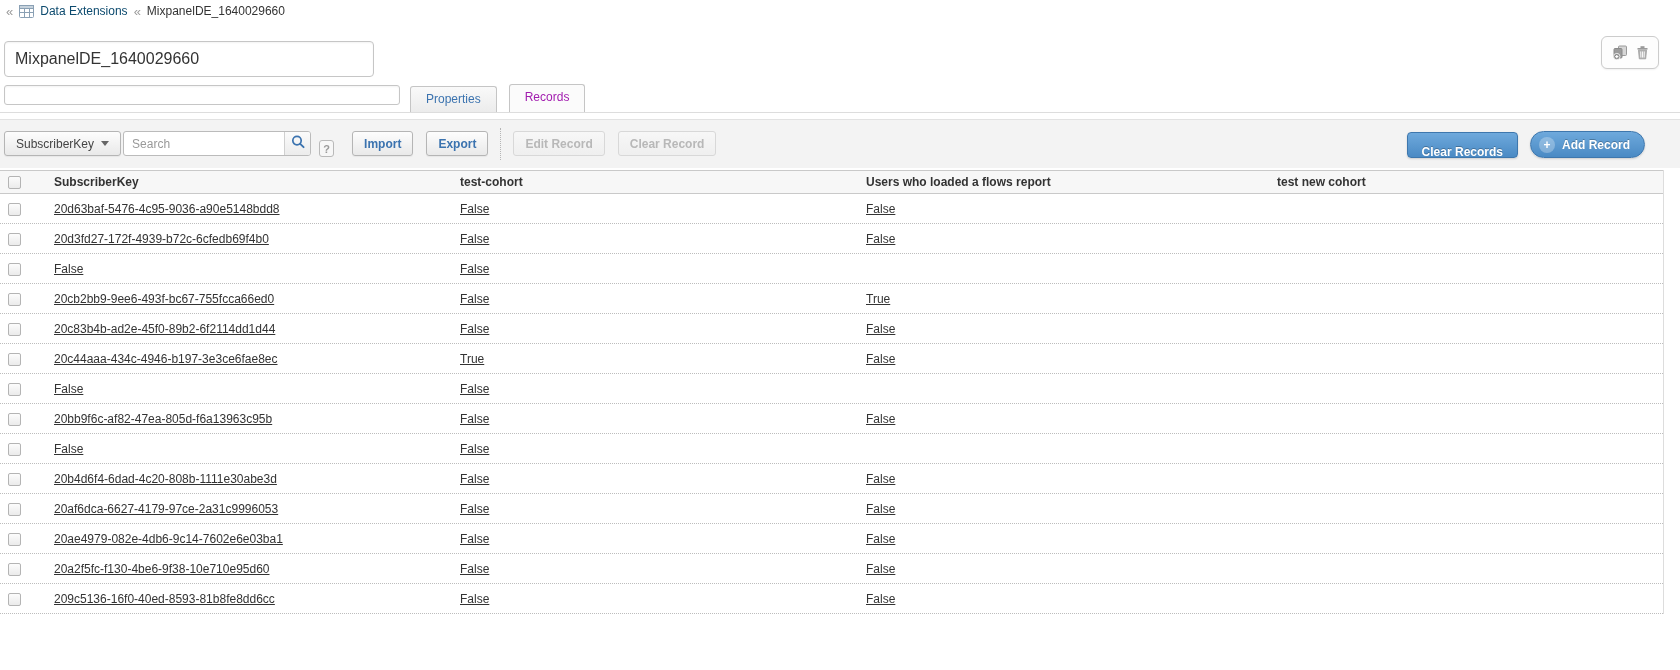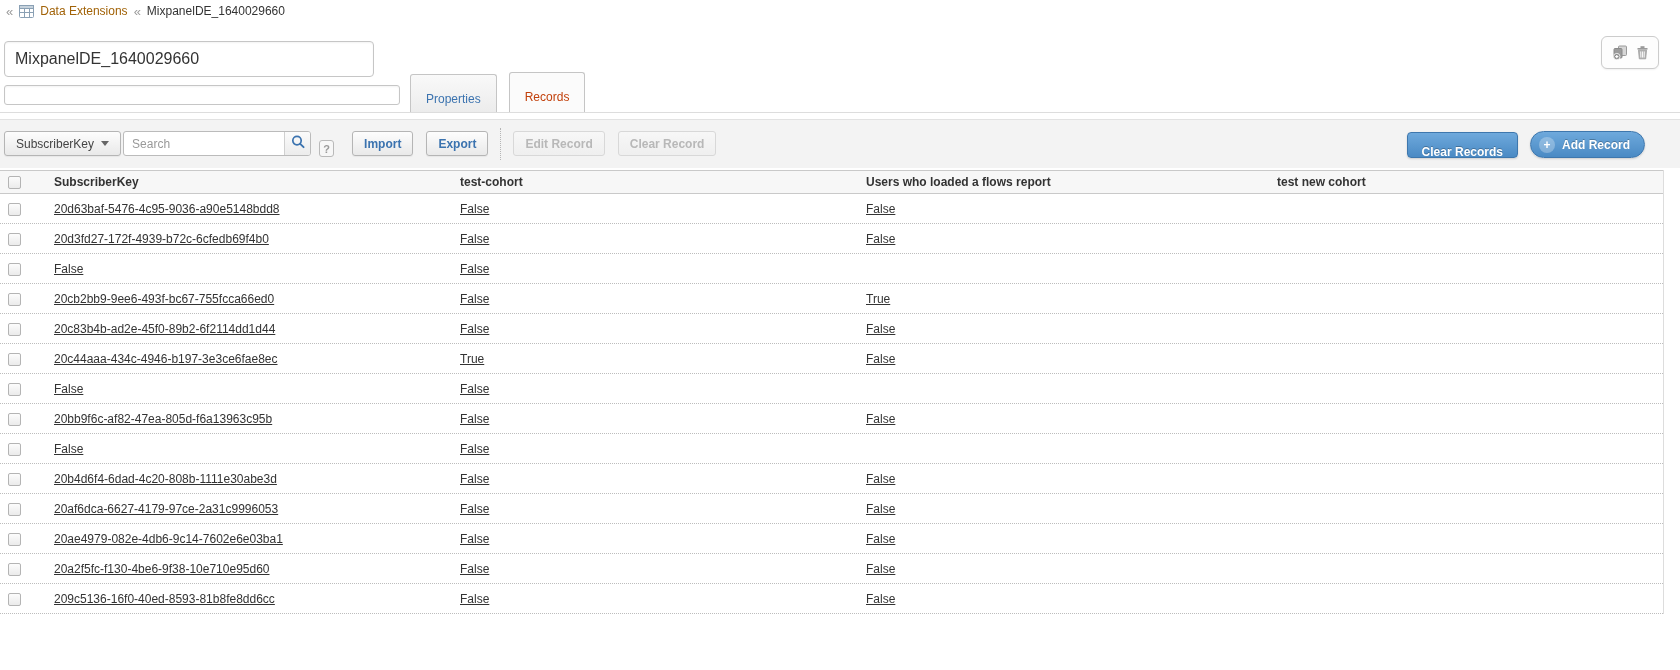--- a/index.html
+++ b/index.html
@@ -3,37 +3,37 @@
 <meta charset="utf-8">
 <style>
   * { box-sizing: border-box; margin: 0; padding: 0; }
   html,body { background:#fff; }
   body { font-family:"Liberation Sans", sans-serif; color:#333; }
   #app { position:relative; width:1680px; height:670px; overflow:hidden; background:#fff; }
 
   
   .breadcrumb { position:absolute; left:6px; top:2px; height:18px; display:flex; align-items:center; font-size:12px; gap:6px; }
   .crumb-sep { color:#9a9a9a; font-size:13px; }
-  .crumb-link { color:#a16207; text-decoration:none; cursor:pointer; }
+  .crumb-link { color:#0c4a6e; text-decoration:none; cursor:pointer; }
   .crumb-current { color:#333; }
   .grid-icon { display:inline-block; line-height:0; }
 
   
   .name-input { position:absolute; left:4px; top:41px; width:370px; height:36px; border:1px solid #c6c6c6; border-radius:4px; padding:0 10px; font-size:16px; color:#333; font-family:"Liberation Sans",sans-serif; background:#fff; box-shadow:inset 0 1px 2px rgba(0,0,0,.05); }
   .desc-input { position:absolute; left:4px; top:85px; width:396px; height:20px; border:1px solid #c6c6c6; border-radius:3px; padding:0 8px; font-size:12px; background:#fff; font-family:"Liberation Sans",sans-serif; box-shadow:inset 0 1px 2px rgba(0,0,0,.05); }
 
   
   .action-box { position:absolute; left:1601px; top:36px; width:58px; height:33px; background:#fdfdfd; border:1px solid #ccc; border-radius:6px; box-shadow:0 1px 2px rgba(0,0,0,.06); display:flex; align-items:center; justify-content:center; gap:8px; }
   .action-box .mini-icon { display:inline-block; line-height:0; cursor:pointer; }
 
   
   .tabs { position:absolute; left:410px; top:86px; height:26px; display:flex; align-items:flex-end; gap:12px; z-index:2; }
-  .tab { font-size:12px; padding:17px 15px 6px; border:1px solid #c5c5c5; border-bottom:none; border-radius:3px 3px 0 0; cursor:pointer; }
+  .tab { font-size:12px; padding:5px 15px 6px; border:1px solid #c5c5c5; border-bottom:none; border-radius:3px 3px 0 0; cursor:pointer; }
   .tab.inactive { color:#3b73af; background:linear-gradient(#f9f9f9,#ececec); }
-  .tab.active { color:#c2410c; background:#fbfbfb; padding-bottom:8px; }
+  .tab.active { color:#a21caf; background:#fbfbfb; padding-bottom:8px; }
   .tab-hairline { position:absolute; left:0; top:112px; width:1680px; height:1px; background:#ddd; }
 
   
   .toolbar { position:absolute; left:0; top:119px; width:1680px; height:49px; background:#f3f3f3; border-top:1px solid #e2e2e2; }
   .tb-left { position:absolute; left:4px; top:10px; display:flex; align-items:center; }
   .btn { font-family:"Liberation Sans",sans-serif; font-size:12px; height:25px; padding:0 11px; border:1px solid #b5b5b5; border-radius:3px; background:linear-gradient(#fdfdfd,#e9e9e9); color:#444; cursor:pointer; box-shadow:0 1px 1px rgba(0,0,0,.05); }
   .btn-blue-text { color:#3b73af; font-weight:bold; }
   .btn:disabled, .btn.disabled { color:#b8b8b8; background:linear-gradient(#f7f7f7,#efefef); border-color:#d8d8d8; cursor:default; font-weight:bold; box-shadow:none; }
   .field-dd { display:flex; align-items:center; gap:7px; }
   .caret-down { display:inline-block; width:0; height:0; border-left:4px solid transparent; border-right:4px solid transparent; border-top:5px solid #666; }

